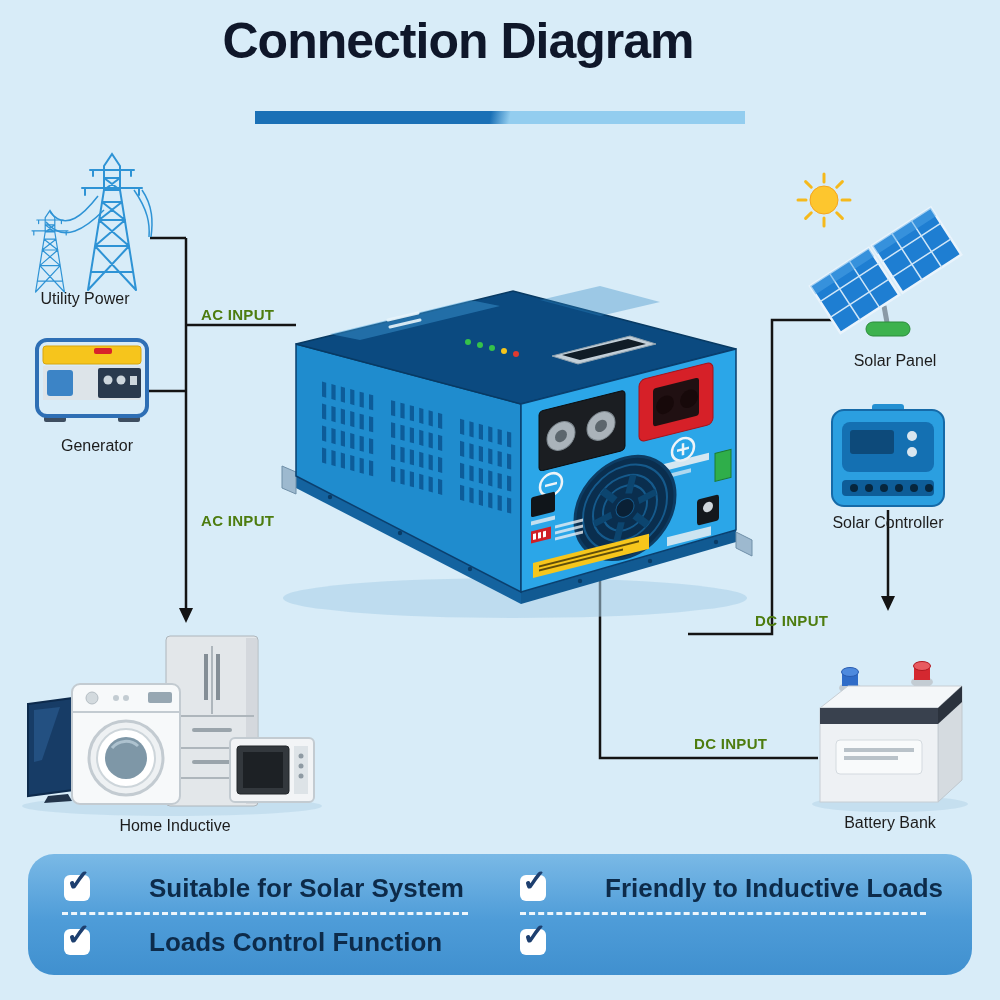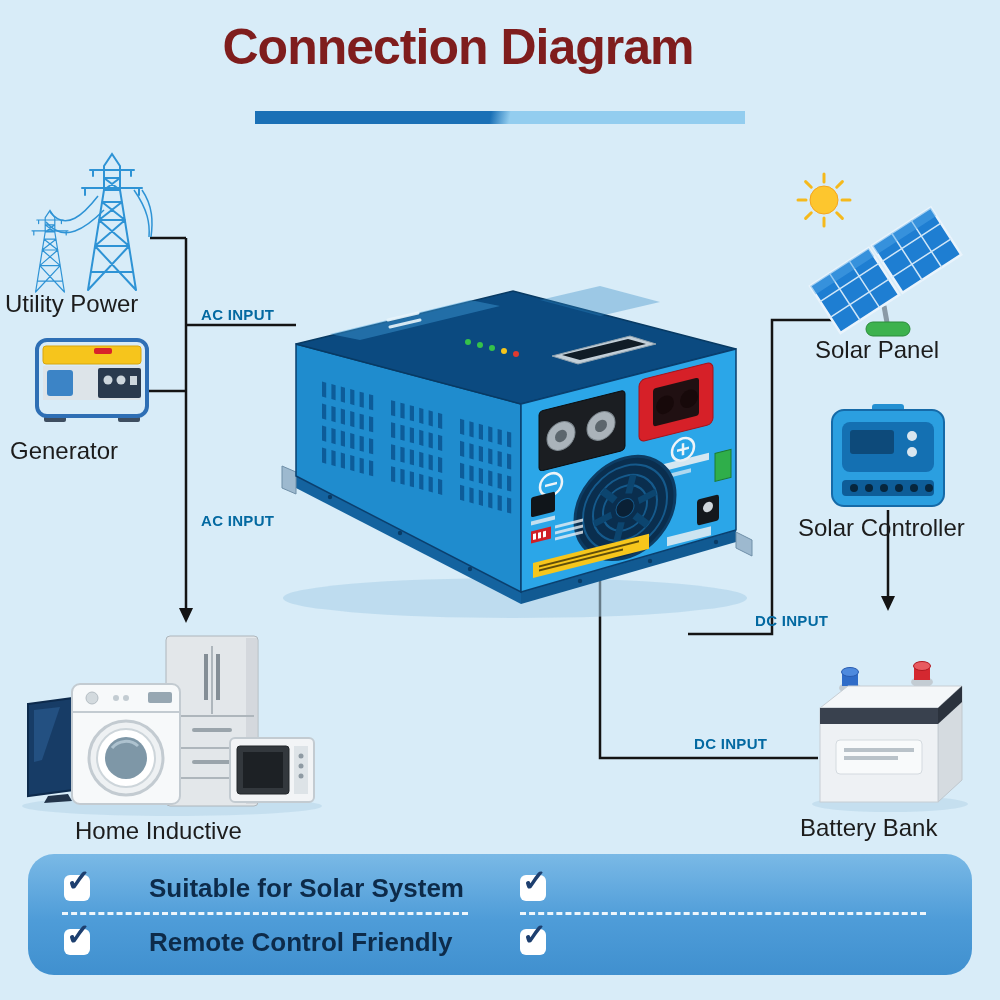--- a/index.html
+++ b/index.html
@@ -2,33 +2,33 @@
 <html><head>
 <meta charset="utf-8">
 <style>
   html,body{margin:0;padding:0;}
   .stage{
     position:relative;width:1000px;height:1000px;overflow:hidden;
     background:#d8ecf8;
     font-family:"Liberation Sans", sans-serif;
   }
   .page-title{
-    position:absolute;top:18px;left:0;width:916px;text-align:center;
-    font-size:50px;font-weight:700;letter-spacing:-1px;color:#7f1d1d;
+    position:absolute;top:12px;left:0;width:916px;text-align:center;
+    font-size:50px;font-weight:700;letter-spacing:-1px;color:#0f172a;
   }
   .title-underline{
     position:absolute;top:111px;left:255px;width:490px;height:13px;
     background:linear-gradient(100deg,#1a70b6 0%,#1a70b6 48%,#93cdef 52%,#93cdef 100%);
   }
   .art{position:absolute;top:0;left:0;}
   .node-label{
-    position:absolute;font-size:24px;color:#1c1c1c;
+    position:absolute;font-size:16px;color:#1c1c1c;text-align:center;
   }
   .conn-label{
-    position:absolute;font-size:15px;font-weight:700;color:#0369a1;letter-spacing:.3px;
+    position:absolute;font-size:15px;font-weight:700;color:#4d7c0f;letter-spacing:.3px;
   }
   .features-panel{
     position:absolute;left:28px;top:854px;width:944px;height:121px;
     border-radius:26px;
     background:linear-gradient(180deg,#7ab9e6 0%,#4e9cd8 55%,#4090cf 100%);
   }
   .feature-item{
     position:absolute;height:44px;display:flex;align-items:center;gap:14px;
   }
   .feature-checkbox{
@@ -309,48 +309,49 @@
       <rect x="820" y="708" width="118" height="94" fill="#eef1f4" stroke="#c7ced4"></rect>
       <rect x="820" y="708" width="118" height="16" fill="#39414e"></rect>
       <polygon points="938,708 962,686 962,702 938,724" fill="#2b323d"></polygon>
       <rect x="836" y="740" width="86" height="34" rx="4" fill="#f8fafb" stroke="#d4dadf"></rect>
       <rect x="844" y="748" width="70" height="4" fill="#b9c2c9"></rect>
       <rect x="844" y="756" width="54" height="4" fill="#b9c2c9"></rect>
     </g>
   </svg>
 
   <div class="node-label" style="left:5px;top:290px;width:160px;">Utility Power</div>
-  <div class="node-label" style="left:10px;top:437px;width:160px;">Generator</div>
+  <div class="node-label" style="left:17px;top:437px;width:160px;">Generator</div>
   <div class="node-label" style="left:75px;top:817px;width:200px;">Home Inductive</div>
-  <div class="node-label" style="left:815px;top:336px;width:160px;">Solar Panel</div>
+  <div class="node-label" style="left:815px;top:352px;width:160px;">Solar Panel</div>
   <div class="node-label" style="left:798px;top:514px;width:180px;">Solar Controller</div>
   <div class="node-label" style="left:800px;top:814px;width:180px;">Battery Bank</div>
 
   <div class="conn-label" style="left:201px;top:306px;">AC INPUT</div>
   <div class="conn-label" style="left:201px;top:512px;">AC INPUT</div>
   <div class="conn-label" style="left:755px;top:612px;">DC INPUT</div>
   <div class="conn-label" style="left:694px;top:735px;">DC INPUT</div>
 
   <div class="features-panel">
     <div class="feature-item" style="left:36px;top:12px;">
       <span class="feature-checkbox">
           <span class="feature-check">✓</span>
         </span>
       <span class="feature-label">Suitable for Solar System</span>
     </div>
     <div class="feature-item" style="left:492px;top:12px;">
       <span class="feature-checkbox">
           <span class="feature-check">✓</span>
         </span>
+      <span class="feature-label">Friendly to Inductive Loads</span>
     </div>
     <div class="feature-item" style="left:36px;top:66px;">
       <span class="feature-checkbox">
           <span class="feature-check">✓</span>
         </span>
-      <span class="feature-label">Remote Control Friendly</span>
+      <span class="feature-label">Loads Control Function</span>
     </div>
     <div class="feature-item" style="left:492px;top:66px;">
       <span class="feature-checkbox">
           <span class="feature-check">✓</span>
         </span>
     </div>
     <div class="feature-divider left"></div>
     <div class="feature-divider right"></div>
   </div>
 

